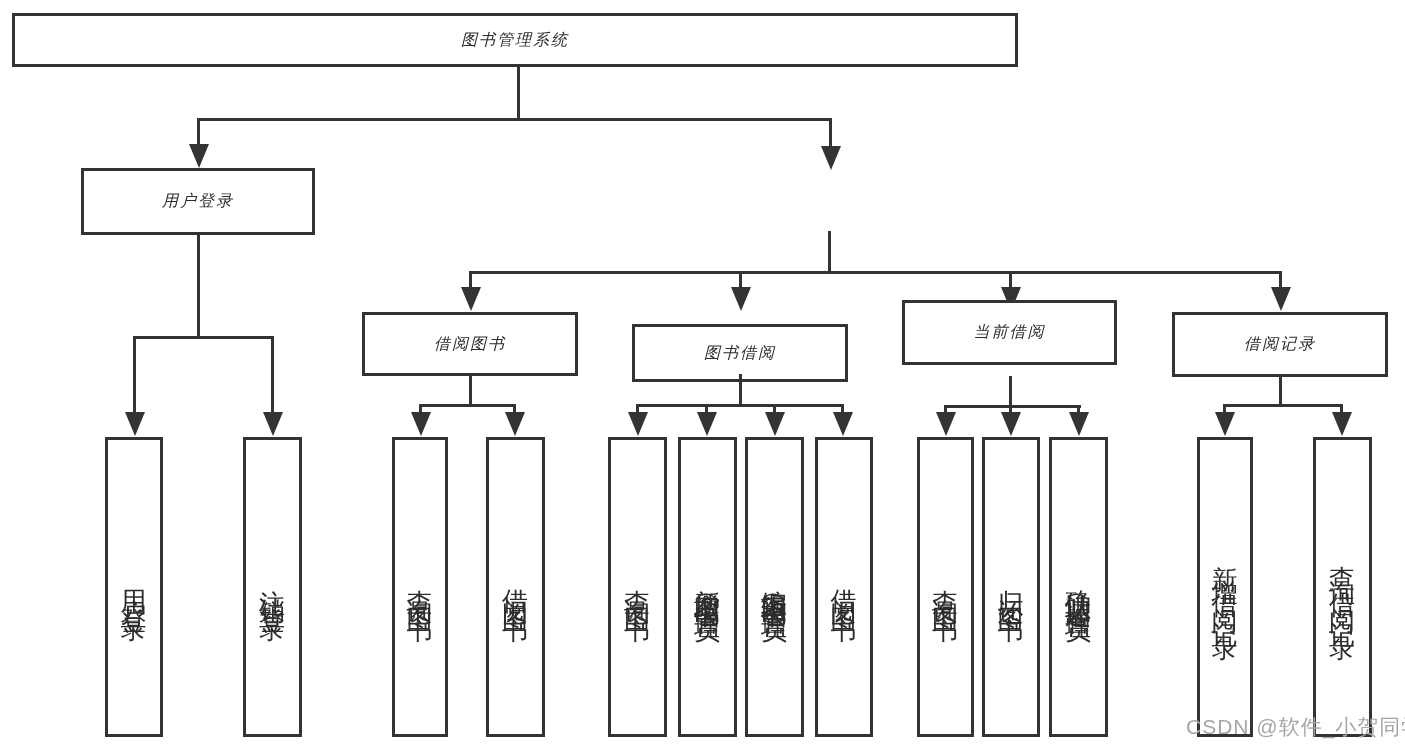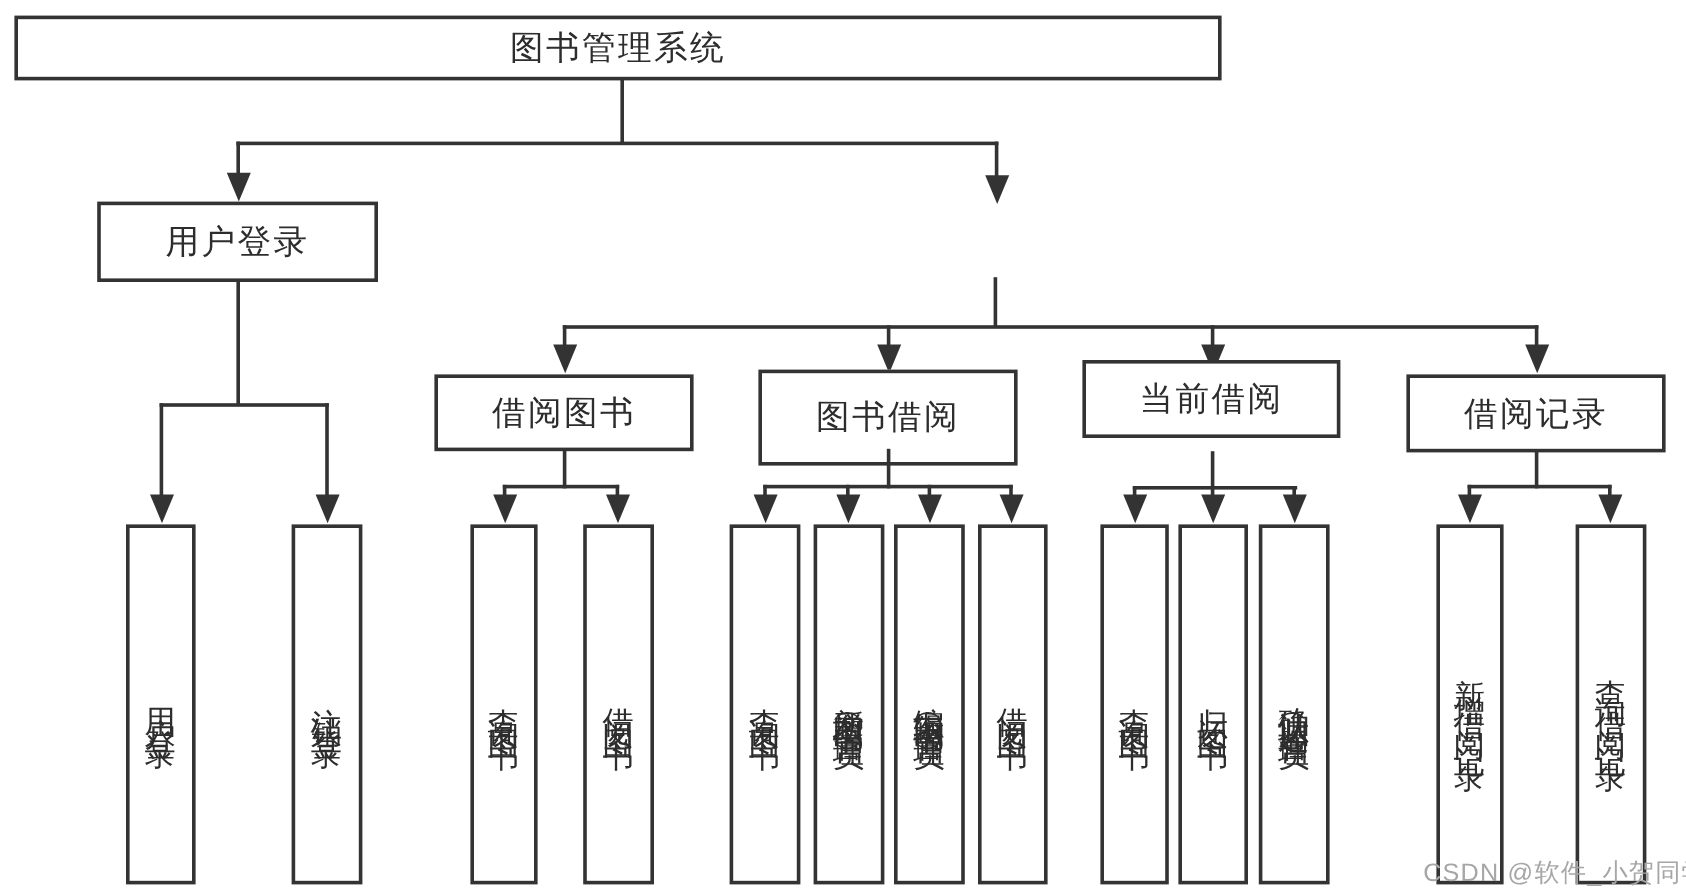--- a/index.html
+++ b/index.html
@@ -19,23 +19,24 @@
     position: absolute;
     box-sizing: border-box;
     border: 3px solid #333333;
     background: #ffffff;
     display: flex;
     align-items: center;
     justify-content: center;
     color: #2d2d2d;
   }
   .h-box span {
-    font-size: 28px;
+    font-size: 16px;
     letter-spacing: 2px;
     white-space: nowrap;
+    font-style: italic;
   }
   .v-box span {
     writing-mode: vertical-rl;
     text-orientation: mixed;
     font-size: 26px;
     line-height: 1;
     white-space: nowrap;
   }
   .v4 span { letter-spacing: 9px; }
   .v6 span { letter-spacing: 14px; }
@@ -97,21 +98,21 @@
   <div class="line" style="left:1009px; top:271px; width:3px; height:19px;"></div>
   <div class="line" style="left:1279px; top:271px; width:3px; height:19px;"></div>
   <div class="arrow" style="left:471px; top:287px;"></div>
   <div class="arrow" style="left:741px; top:287px;"></div>
   <div class="arrow" style="left:1011px; top:287px;"></div>
   <div class="arrow" style="left:1281px; top:287px;"></div>
 
   <div class="box h-box" style="left:362px; top:312px; width:216px; height:64px;">
     <span>借阅图书</span>
   </div>
-  <div class="box h-box" style="left:632px; top:308px; width:216px; height:80px;">
+  <div class="box h-box" style="left:632px; top:324px; width:216px; height:58px;">
     <span>图书借阅</span>
   </div>
   <div class="box h-box" style="left:902px; top:300px; width:215px; height:65px;">
     <span>当前借阅</span>
   </div>
   <div class="box h-box" style="left:1172px; top:312px; width:216px; height:65px;">
     <span>借阅记录</span>
   </div>
 
   <div class="line" style="left:469px; top:375px; width:3px; height:32px;"></div>

